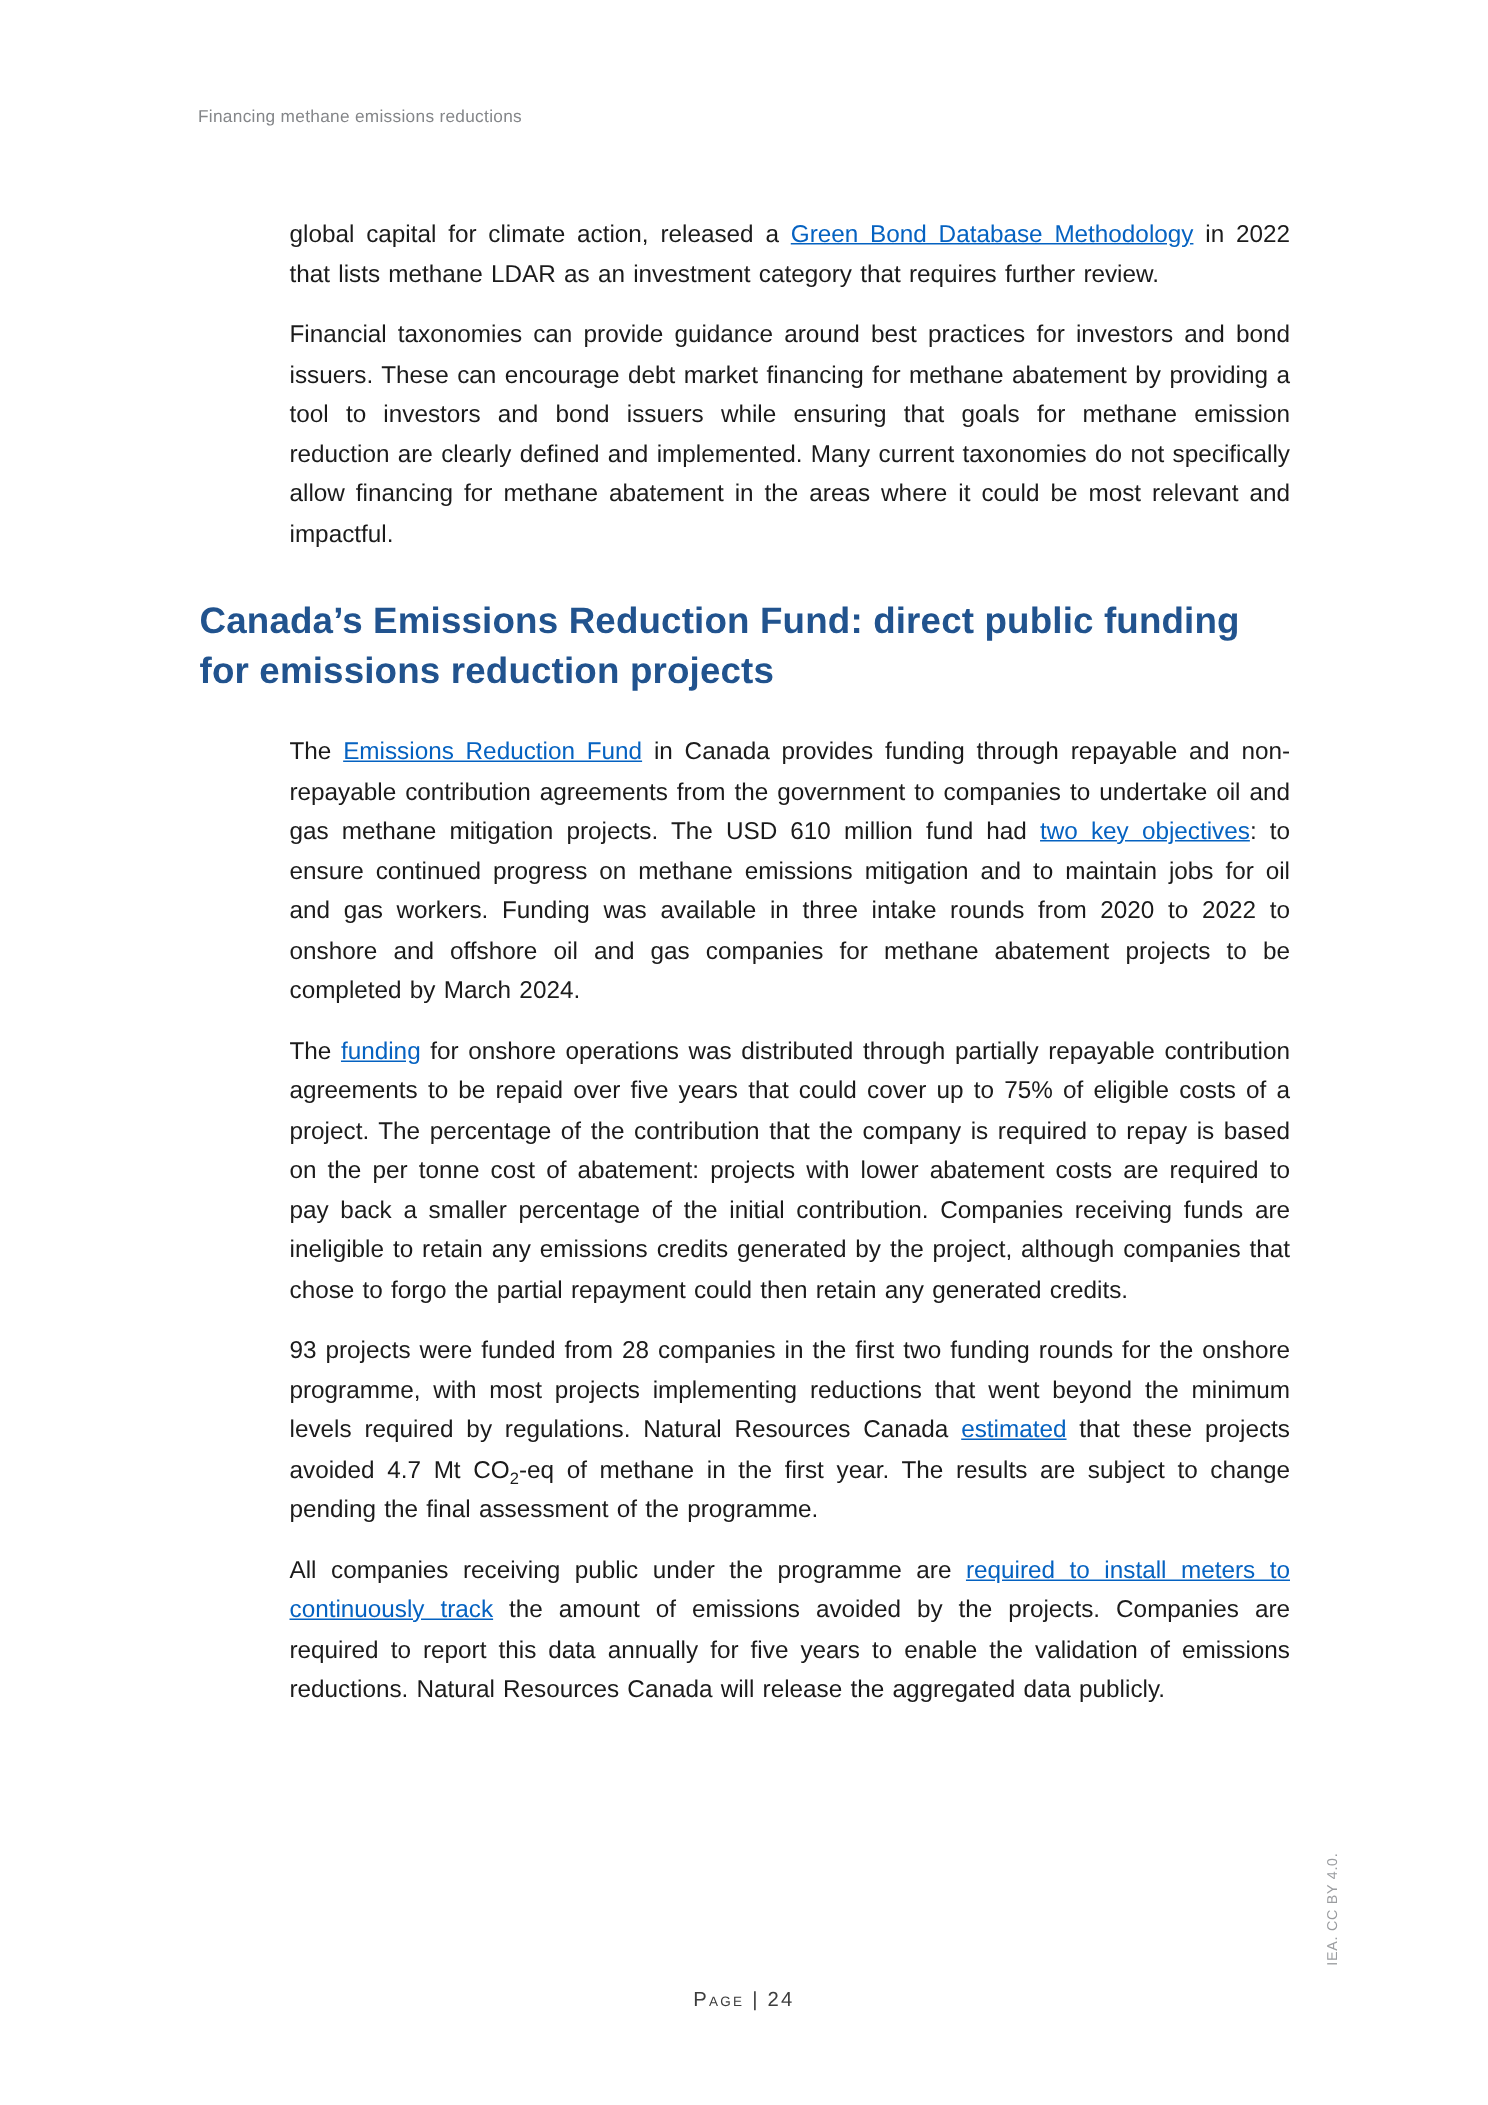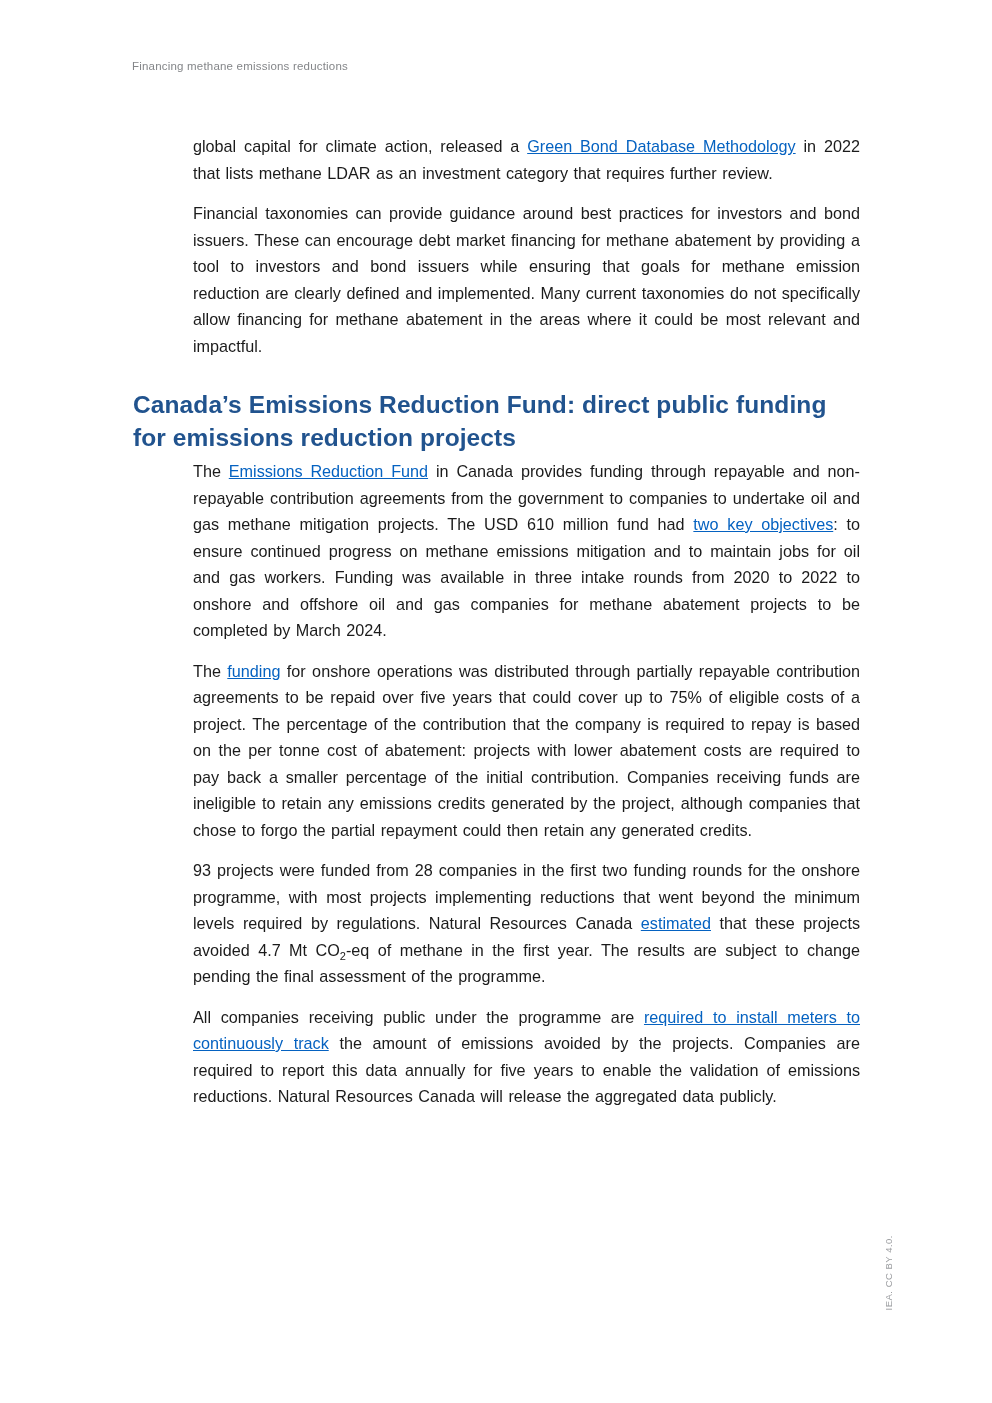--- a/index.html
+++ b/index.html
@@ -11,43 +11,43 @@
   .page {
     position: relative;
     width: 992px;
     height: 1403px;
     background: #ffffff;
     overflow: hidden;
     margin: 0 auto;
   }
   .running-header {
     position: absolute;
-    top: 60px;
+    top: 72px;
     left: 132px;
     font-size: 11.5px;
     letter-spacing: 0.2px;
     color: #848689;
   }
   .content {
     position: absolute;
-    top: 133px;
+    top: 143px;
     left: 133px;
     width: 727px; 
   }
   .content p {
     padding-left: 60px;
     font-size: 16.2px;
     line-height: 26.5px;
     text-align: justify;
     margin-bottom: 14px;
     word-spacing: 1px;
   }
   .content h1 {
     margin-top: 29px;
-    margin-bottom: 4px;
+    margin-bottom: 24px;
     font-size: 24.5px;
     line-height: 33px;
     font-weight: bold;
     color: #21538e;
     letter-spacing: 0.1px;
   }
   .content a {
     color: #0562c1;
     text-decoration: underline;
     cursor: pointer;
@@ -88,16 +88,17 @@
   <div class="content">
     <p><span>global capital for climate action, released a </span><a href="#">Green Bond Database Methodology</a><span> in 2022 that lists methane LDAR as an investment category that requires further review.</span></p>
     <p><span>Financial taxonomies can provide guidance around best practices for investors and bond issuers. These can encourage debt market financing for methane abatement by providing a tool to investors and bond issuers while ensuring that goals for methane emission reduction are clearly defined and implemented. Many current taxonomies do not specifically allow financing for methane abatement in the areas where it could be most relevant and impactful.</span></p>
     <h1>Canada’s Emissions Reduction Fund: direct public funding for emissions reduction projects</h1>
     <p><span>The </span><a href="#">Emissions Reduction Fund</a><span> in Canada provides funding through repayable and non-repayable contribution agreements from the government to companies to undertake oil and gas methane mitigation projects. The USD 610 million fund had </span><a href="#">two key objectives</a><span>: to ensure continued progress on methane emissions mitigation and to maintain jobs for oil and gas workers. Funding was available in three intake rounds from 2020 to 2022 to onshore and offshore oil and gas companies for methane abatement projects to be completed by March 2024.</span></p>
     <p><span>The </span><a href="#">funding</a><span> for onshore operations was distributed through partially repayable contribution agreements to be repaid over five years that could cover up to 75% of eligible costs of a project. The percentage of the contribution that the company is required to repay is based on the per tonne cost of abatement: projects with lower abatement costs are required to pay back a smaller percentage of the initial contribution. Companies receiving funds are ineligible to retain any emissions credits generated by the project, although companies that chose to forgo the partial repayment could then retain any generated credits.</span></p>
     <p><span>93 projects were funded from 28 companies in the first two funding rounds for the onshore programme, with most projects implementing reductions that went beyond the minimum levels required by regulations. Natural Resources Canada </span><a href="#">estimated</a><span> that these projects avoided 4.7 Mt CO</span><sub>2</sub><span>-eq of methane in the first year. The results are subject to change pending the final assessment of the programme.</span></p>
     <p><span>All companies receiving public under the programme are </span><a href="#">required to install meters to continuously track</a><span> the amount of emissions avoided by the projects. Companies are required to report this data annually for five years to enable the validation of emissions reductions. Natural Resources Canada will release the aggregated data publicly.</span></p>
   </div>
 
+  <div class="page-footer">Page | 24</div>
 
   <div class="side-vertical">IEA. CC BY 4.0.</div>
 
 </div>
 
 </body></html>

